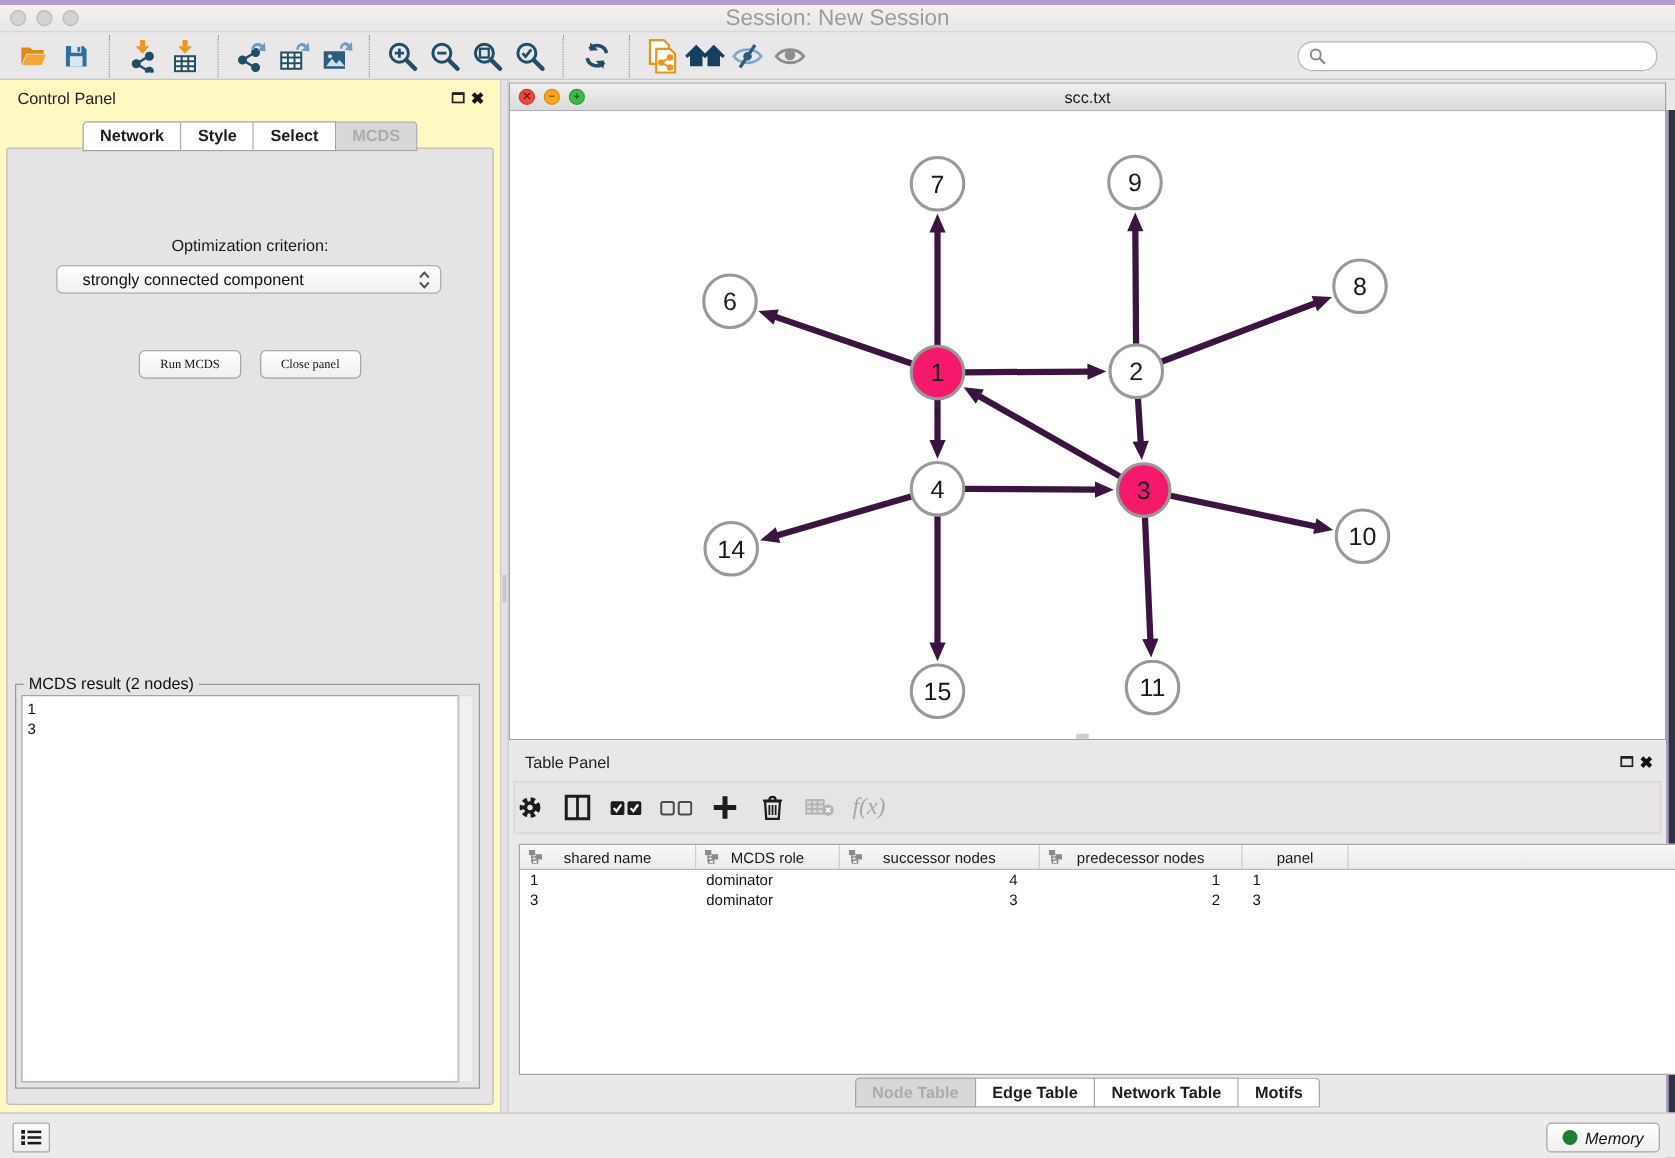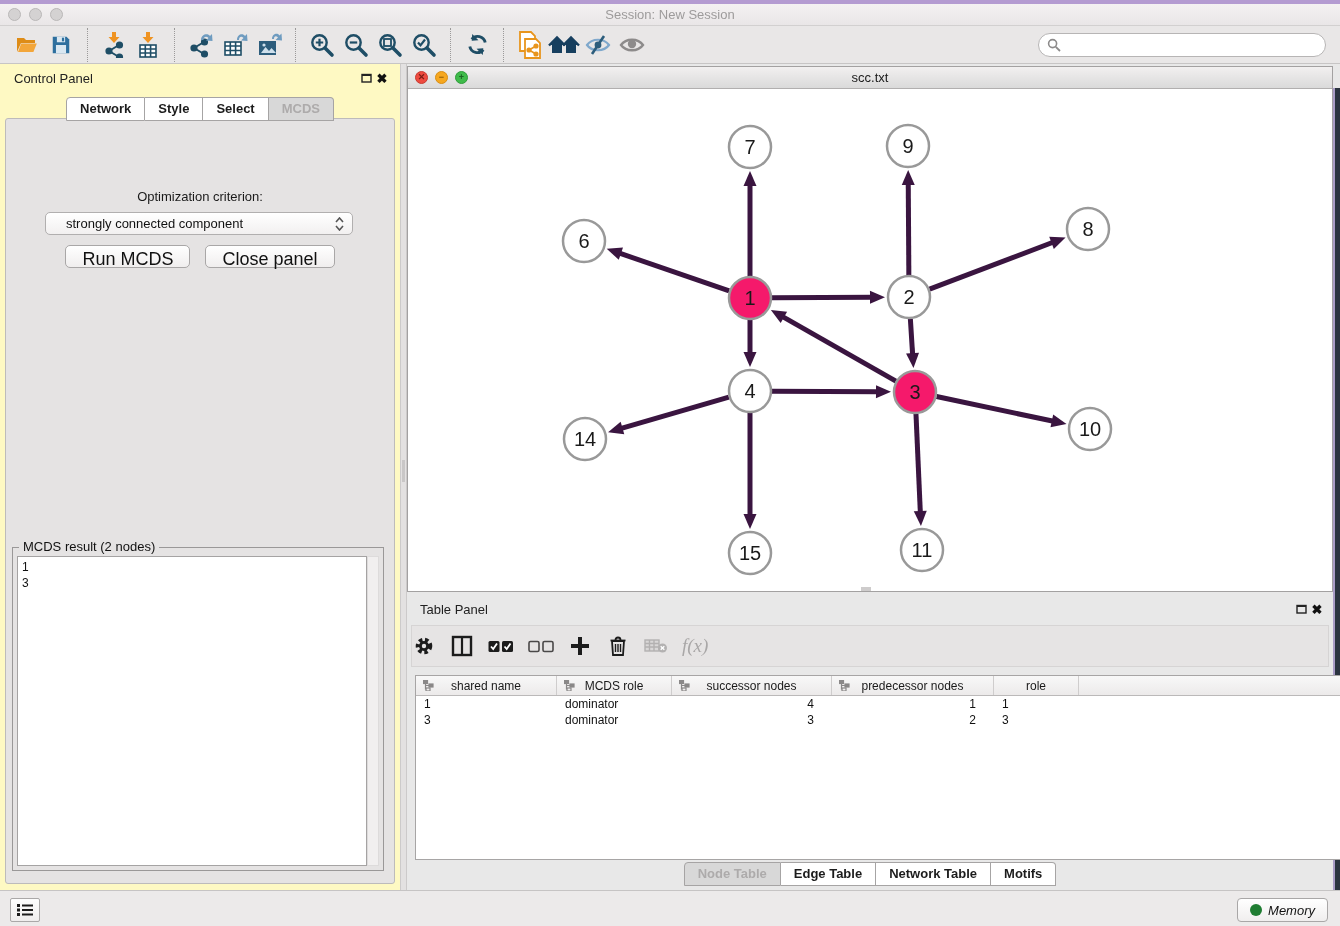--- a/index.html
+++ b/index.html
@@ -13,21 +13,21 @@
   }
   
   .top-strip { position:absolute; top:0; left:0; right:0; height:4px; background:#b49bd1; }
   .titlebar {
     position:absolute; top:4px; left:0; right:0; height:22px;
     background:linear-gradient(#f4f1f2,#e9e6e7);
     border-bottom:1px solid #d2d0d0;
     display:flex; align-items:center;
   }
   .traffic-gray { width:13px; height:13px; border-radius:50%; background:#d4d2d2; border:1px solid #bab8b8; margin-left:8px; }
-  .main-title { position:absolute; left:0; right:0; text-align:center; font-size:13px; color:#9d9b9b; }
+  .main-title { position:absolute; left:0; right:0; text-align:center; font-size:18px; color:#9d9b9b; }
   
   .toolbar {
     position:absolute; top:26px; left:0; right:0; height:38px;
     background:#e9e7e7; border-bottom:1px solid #c7c5c5;
     display:flex; align-items:center; padding-left:10px;
   }
   .tbtn { width:34px; height:32px; display:flex; align-items:center; justify-content:center; flex:none; }
   .tbtn svg { display:block; }
   .tsep { width:0; height:34px; border-left:1px dotted #9b9999; margin:0 9px; flex:none; }
   .search {
@@ -59,21 +59,21 @@
   .opt-label { position:absolute; top:70px; left:0; right:0; text-align:center; font-size:13px; color:#1a1a1a; }
   .criterion-select {
     position:absolute; top:93px; left:39px; right:41px; height:23px;
     background:linear-gradient(#ffffff,#f2f0f0); border:1px solid #b1afaf; border-radius:5px;
     display:flex; align-items:center; padding:0 8px 0 20px; font-size:13px;
   }
   .criterion-select .val { flex:1; }
   .btn-row { position:absolute; top:126px; left:0; right:0; display:flex; justify-content:center; gap:15px; }
   .push-btn {
     background:linear-gradient(#ffffff,#f0eeee); border:1px solid #a9a7a7; border-radius:5px;
-    font-size:18px; font-family:Liberation Sans, sans-serif; padding:3px 16px; height:23px; color:#111;
+    font-size:10px; font-family:Liberation Serif, serif; padding:3px 16px; height:23px; color:#111;margin-top:35px;
   }
   .result-group { position:absolute; left:6px; right:10px; top:428px; bottom:12px; border:1px solid #9a9898; }
   .result-title { position:absolute; top:-9px; left:6px; background:#e5e3e3; padding:0 4px; font-size:13px; color:#111; }
   .result-text {
     position:absolute; top:8px; left:4px; right:16px; bottom:4px;
     background:#fff; border:1px solid #a5a3a3; font-size:12px; padding:2px 4px; line-height:16px;
   }
   .result-scroll { position:absolute; top:8px; right:4px; bottom:4px; width:12px; background:#f1efef; border:1px solid #dddbdb; }
   
   .v-splitter { position:absolute; left:400px; top:64px; width:7px; height:826px; background:#e3e1e1; border-left:1px solid #cccaca; border-right:1px solid #cccaca; }
@@ -503,21 +503,21 @@
             <g stroke="#8a8888" stroke-width="1.2" fill="#8a8888">
               <rect x="0.5" y="0.5" width="4" height="3"></rect>
               <rect x="6" y="4" width="4" height="3"></rect>
               <rect x="3" y="8" width="4" height="3" fill="none"></rect>
               <path d="M2.5 3.5v6 M2.5 5.5h4" fill="none"></path>
             </g>
           </svg>
         <span>predecessor nodes</span>
       </div>
       <div class="dt-hcell" style="width:85px">
-        <span>role</span>
+        <span>panel</span>
       </div>
     </div>
     <div class="dt-row">
       <div class="dt-cell" style="width:141px">1</div>
       <div class="dt-cell" style="width:115px">dominator</div>
       <div class="dt-cell num" style="width:160px">4</div>
       <div class="dt-cell num" style="width:162px">1</div>
       <div class="dt-cell" style="width:85px">1</div>
     </div>
     <div class="dt-row">

